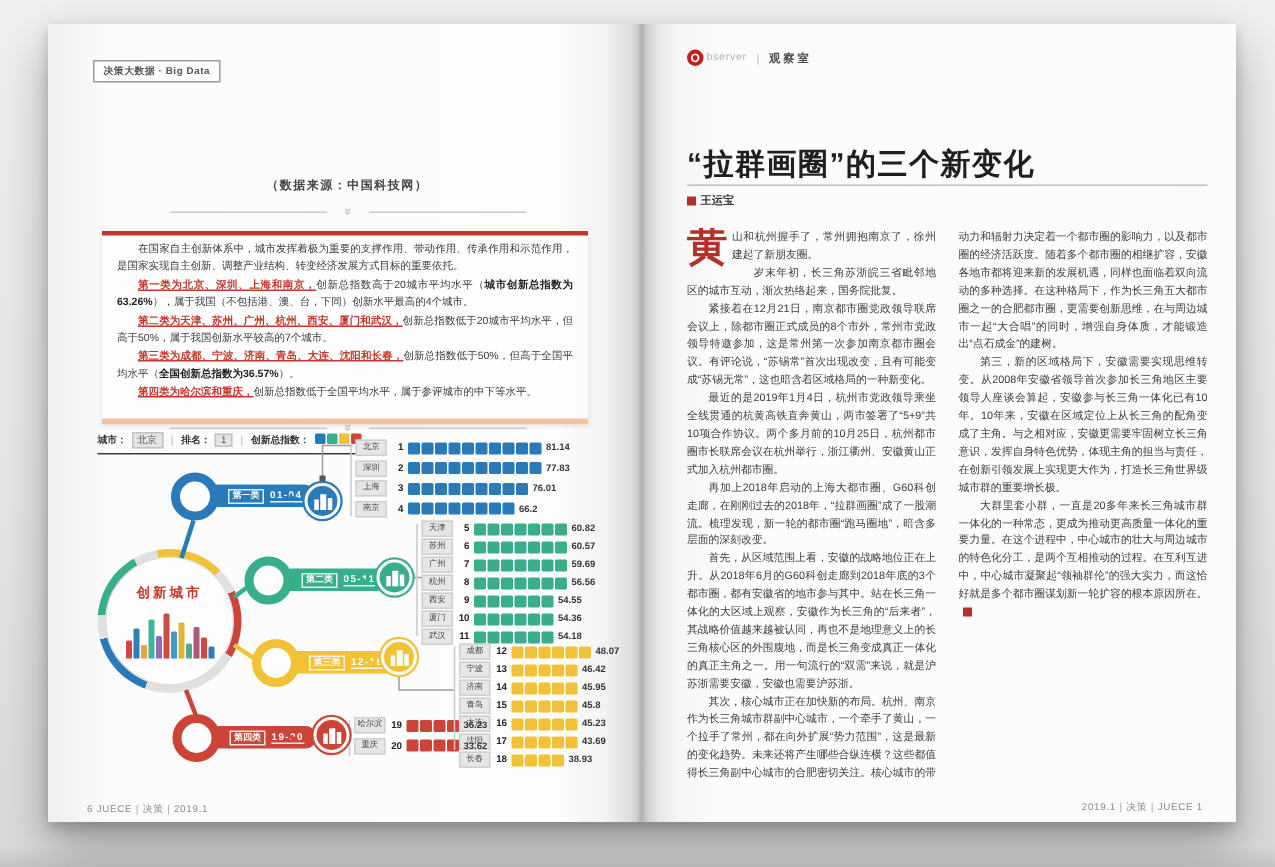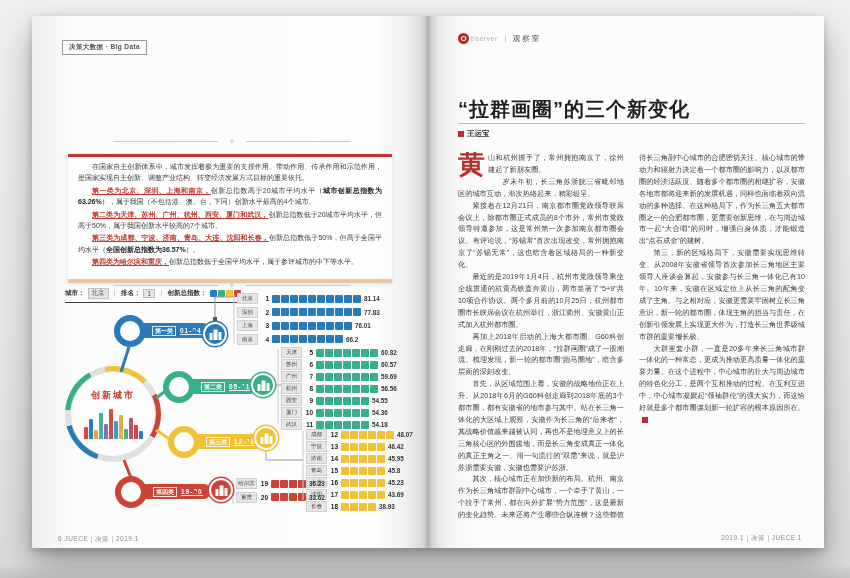--- a/index.html
+++ b/index.html
@@ -67,21 +67,21 @@
   .br-val{font-size:6.3px;color:#333;margin-left:2px;font-weight:bold;}
   .connectors{position:absolute;inset:0;z-index:1;pointer-events:none;}
   .lp-footer{position:absolute;left:23px;top:517px;font-size:6.5px;color:#8a8a8a;letter-spacing:.5px;}
 
   
   .brand{position:absolute;left:27px;top:15px;display:flex;align-items:center;gap:2px;}
   .o-badge{width:11px;height:11px;border-radius:50%;background:#c0211a;color:#fff;font-size:8px;
     font-weight:bold;display:inline-flex;align-items:center;justify-content:center;line-height:11px;}
   .brand-rest{color:#b0b0b0;font-size:7px;letter-spacing:.5px;}
   .brand-sep{color:#999;font-size:7px;margin:0 2px;}
-  .brand-sec{color:#4a4a4a;font-size:7.5px;font-weight:normal;letter-spacing:2px;}
+  .brand-sec{color:#4a4a4a;font-size:7.5px;font-weight:bold;letter-spacing:2px;}
   .rp-title{position:absolute;left:27px;top:78px;font-size:20px;font-weight:bold;color:#1f1f1f;letter-spacing:1px;}
   .rp-rule{position:absolute;left:27px;top:105px;width:347px;height:1px;background:#bdbdbd;}
   .rp-byline{position:absolute;left:27px;top:111px;display:flex;align-items:center;gap:3px;
     font-size:7.5px;font-weight:bold;color:#333;}
   .byline-sq{width:6px;height:6px;background:#b5302a;display:inline-block;}
   .article{position:absolute;left:27px;top:134px;width:347px;height:374px;overflow:hidden;
     column-count:2;column-gap:15px;column-fill:auto;}
   .article p{margin:0;font-size:7.2px;line-height:11.9px;text-align:justify;text-indent:2em;color:#3c3c3c;}
   .article p.first{text-indent:0;}
   .dropcap{float:left;font-family:"Liberation Serif",serif;font-size:27px;line-height:23px;
@@ -91,20 +91,21 @@
 </style>
 </head>
 <body>
 
 <div id="canvas">
   <div class="spread">
 
     <div class="page left">
       <div class="lp-content">
         <div class="tag-box">决策大数据 · Big Data</div>
+        <div class="lp-subtitle">（数据来源：中国科技网）</div>
 
         <div class="chev-divider" style="left:78px;top:118px;width:238px;">
           <span class="ln l"></span>
             <span class="chev">»</span>
             <span class="ln r"></span>
         </div>
 
         <div class="red-box">
           <div class="summary" id="summary-box">
               <p class="sum-p"><span>在国家自主创新体系中，城市发挥着极为重要的支撑作用、带动作用、传承作用和示范作用，是国家实现自主创新、调整产业结构、转变经济发展方式目标的重要依托。</span></p>
@@ -481,27 +482,27 @@
 
         <div class="rp-title">“拉群画圈”的三个新变化</div>
         <div class="rp-rule"></div>
         <div class="rp-byline">
           <span class="byline-sq"></span>
           <span>王运宝</span>
         </div>
 
         <div class="article" id="article-body">
             <p class="first"><span class="dropcap">黄</span>山和杭州握手了，常州拥抱南京了，徐州建起了新朋友圈。</p>
-            <p>岁末年初，长三角苏浙皖三省毗邻地区的城市互动，渐次热络起来，精彩纷呈。</p>
-            <p>紧接着在12月21日，南京都市圈党政领导联席会议上，除都市圈正式成员的8个市外，常州市党政领导特邀参加，这是常州第一次参加南京都市圈会议。有评论说，“苏锡常”首次出现改变，常州拥抱南京了“苏锡无常”，这也暗含着区域格局的一种新变化。</p>
+            <p>岁末年初，长三角苏浙皖三省毗邻地区的城市互动，渐次热络起来，国务院批复。</p>
+            <p>紧接着在12月21日，南京都市圈党政领导联席会议上，除都市圈正式成员的8个市外，常州市党政领导特邀参加，这是常州第一次参加南京都市圈会议。有评论说，“苏锡常”首次出现改变，且有可能变成“苏锡无常”，这也暗含着区域格局的一种新变化。</p>
             <p>最近的是2019年1月4日，杭州市党政领导乘坐全线贯通的杭黄高铁直奔黄山，两市签署了“5+9”共10项合作协议。两个多月前的10月25日，杭州都市圈市长联席会议在杭州举行，浙江衢州、安徽黄山正式加入杭州都市圈。</p>
             <p>再加上2018年启动的上海大都市圈、G60科创走廊，在刚刚过去的2018年，“拉群画圈”成了一股潮流。梳理发现，新一轮的都市圈“跑马圈地”，暗含多层面的深刻改变。</p>
             <p>首先，从区域范围上看，安徽的战略地位正在上升。从2018年6月的G60科创走廊到2018年底的3个都市圈，都有安徽省的地市参与其中。站在长三角一体化的大区域上观察，安徽作为长三角的“后来者”，其战略价值越来越被认同，再也不是地理意义上的长三角核心区的外围腹地，而是长三角变成真正一体化的真正主角之一。用一句流行的“双需”来说，就是沪苏浙需要安徽，安徽也需要沪苏浙。</p>
             <p>其次，核心城市正在加快新的布局。杭州、南京作为长三角城市群副中心城市，一个牵手了黄山，一个拉手了常州，都在向外扩展“势力范围”，这是最新的变化趋势。未来还将产生哪些合纵连横？这些都值得长三角副中心城市的合肥密切关注。核心城市的带动力和辐射力决定着一个都市圈的影响力，以及都市圈的经济活跃度。随着多个都市圈的相继扩容，安徽各地市都将迎来新的发展机遇，同样也面临着双向流动的多种选择。在这种格局下，作为长三角五大都市圈之一的合肥都市圈，更需要创新思维，在与周边城市一起“大合唱”的同时，增强自身体质，才能锻造出“点石成金”的建树。</p>
-            <p>第三，新的区域格局下，安徽需要实现思维转变。从2008年安徽省领导首次参加长三角地区主要领导人座谈会算起，安徽参与长三角一体化已有10年。10年来，安徽在区域定位上从长三角的配角变成了主角。与之相对应，安徽更需要牢固树立长三角意识，新一轮的都市圈，体现主角的担当与责任，在创新引领发展上实现更大作为，打造长三角世界级城市群的重要增长极。</p>
+            <p>第三，新的区域格局下，安徽需要实现思维转变。从2008年安徽省领导首次参加长三角地区主要领导人座谈会算起，安徽参与长三角一体化已有10年。10年来，安徽在区域定位上从长三角的配角变成了主角。与之相对应，安徽更需要牢固树立长三角意识，发挥自身特色优势，体现主角的担当与责任，在创新引领发展上实现更大作为，打造长三角世界级城市群的重要增长极。</p>
             <p>大群里套小群，一直是20多年来长三角城市群一体化的一种常态，更成为推动更高质量一体化的重要力量。在这个进程中，中心城市的壮大与周边城市的特色化分工，是两个互相推动的过程。在互利互进中，中心城市凝聚起“领袖群伦”的强大实力，而这恰好就是多个都市圈谋划新一轮扩容的根本原因所在。<span class="endmark"></span></p>
           </div>
 
         <div class="rp-footer">2019.1｜决策｜JUECE  1</div>
       </div>
     </div>
 
     <div class="spine"></div>
   </div>
 </div>

